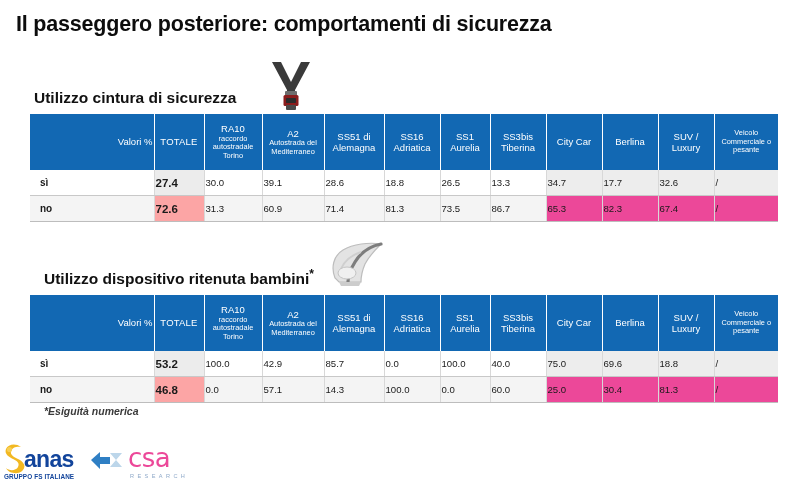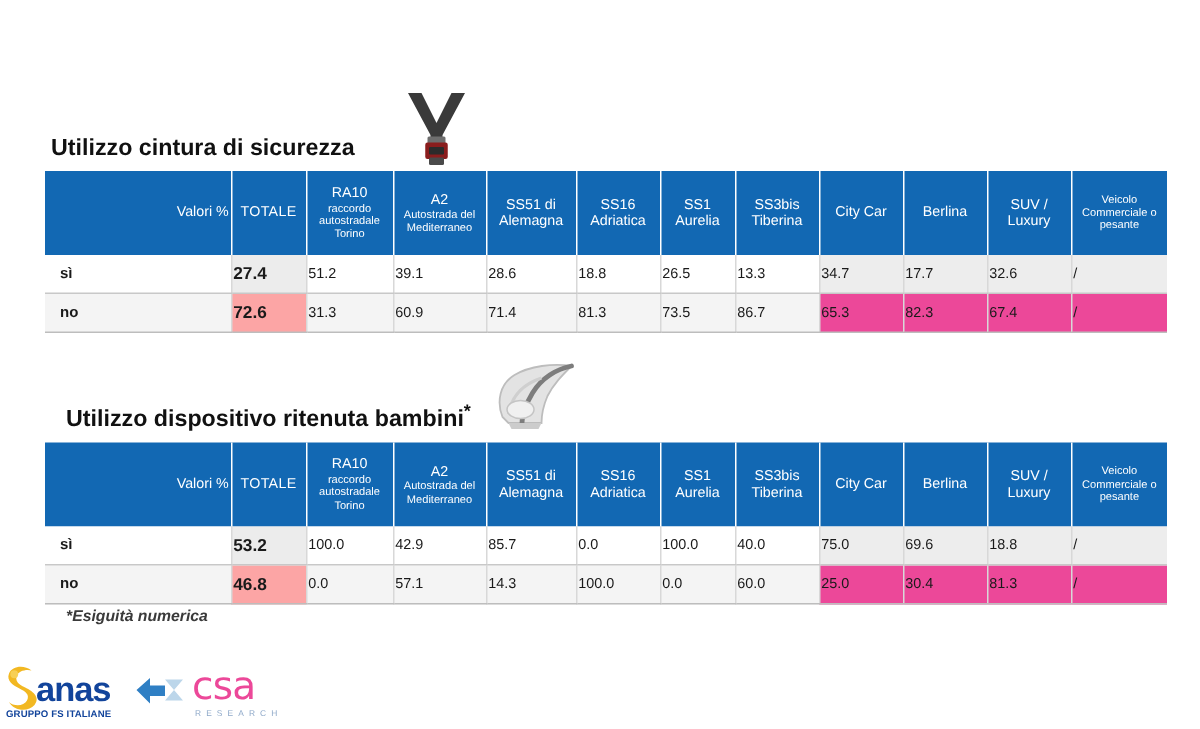--- a/index.html
+++ b/index.html
@@ -192,20 +192,21 @@
     color: #8fa9c9;
     letter-spacing: 3.4px;
     white-space: nowrap;
   }
 </style>
 </head>
 <body>
 
 <div class="slide">
 
+  <div class="slide-title">Il passeggero posteriore: comportamenti di sicurezza</div>
 
   <div class="deco-icon" id="icon-seatbelt">
     <svg width="50" height="52" viewBox="0 0 50 52">
       <path d="M6 2 L15 2 L25 22 L35 2 L44 2 L29 30 L29 34 L21 34 L21 30 Z" fill="#3a3a3a"></path>
       <rect x="19" y="31" width="12" height="5" rx="1" fill="#6e6e6e"></rect>
       <rect x="17.5" y="35" width="15" height="11" rx="1.5" fill="#8a1d1d"></rect>
       <rect x="20" y="38" width="10" height="5" rx="0.8" fill="#2b2b2b"></rect>
       <rect x="20" y="45" width="10" height="5" rx="1" fill="#4a4a4a"></rect>
     </svg>
   </div>
@@ -276,21 +277,21 @@
         <th>
           <span class="th-l2">Veicolo</span>
           <span class="th-l2">Commerciale o pesante</span>
         </th>
       </tr>
     </thead>
     <tbody>
       <tr class="row-odd">
         <td class="cell-label">sì</td>
         <td class="cell-total">27.4</td>
-        <td>51.2</td>
+        <td>30.0</td>
         <td>39.1</td>
         <td>28.6</td>
         <td>18.8</td>
         <td>26.5</td>
         <td>13.3</td>
         <td class="cell-shade">34.7</td>
         <td class="cell-shade">17.7</td>
         <td class="cell-shade">32.6</td>
         <td class="cell-shade">/</td>
       </tr>

